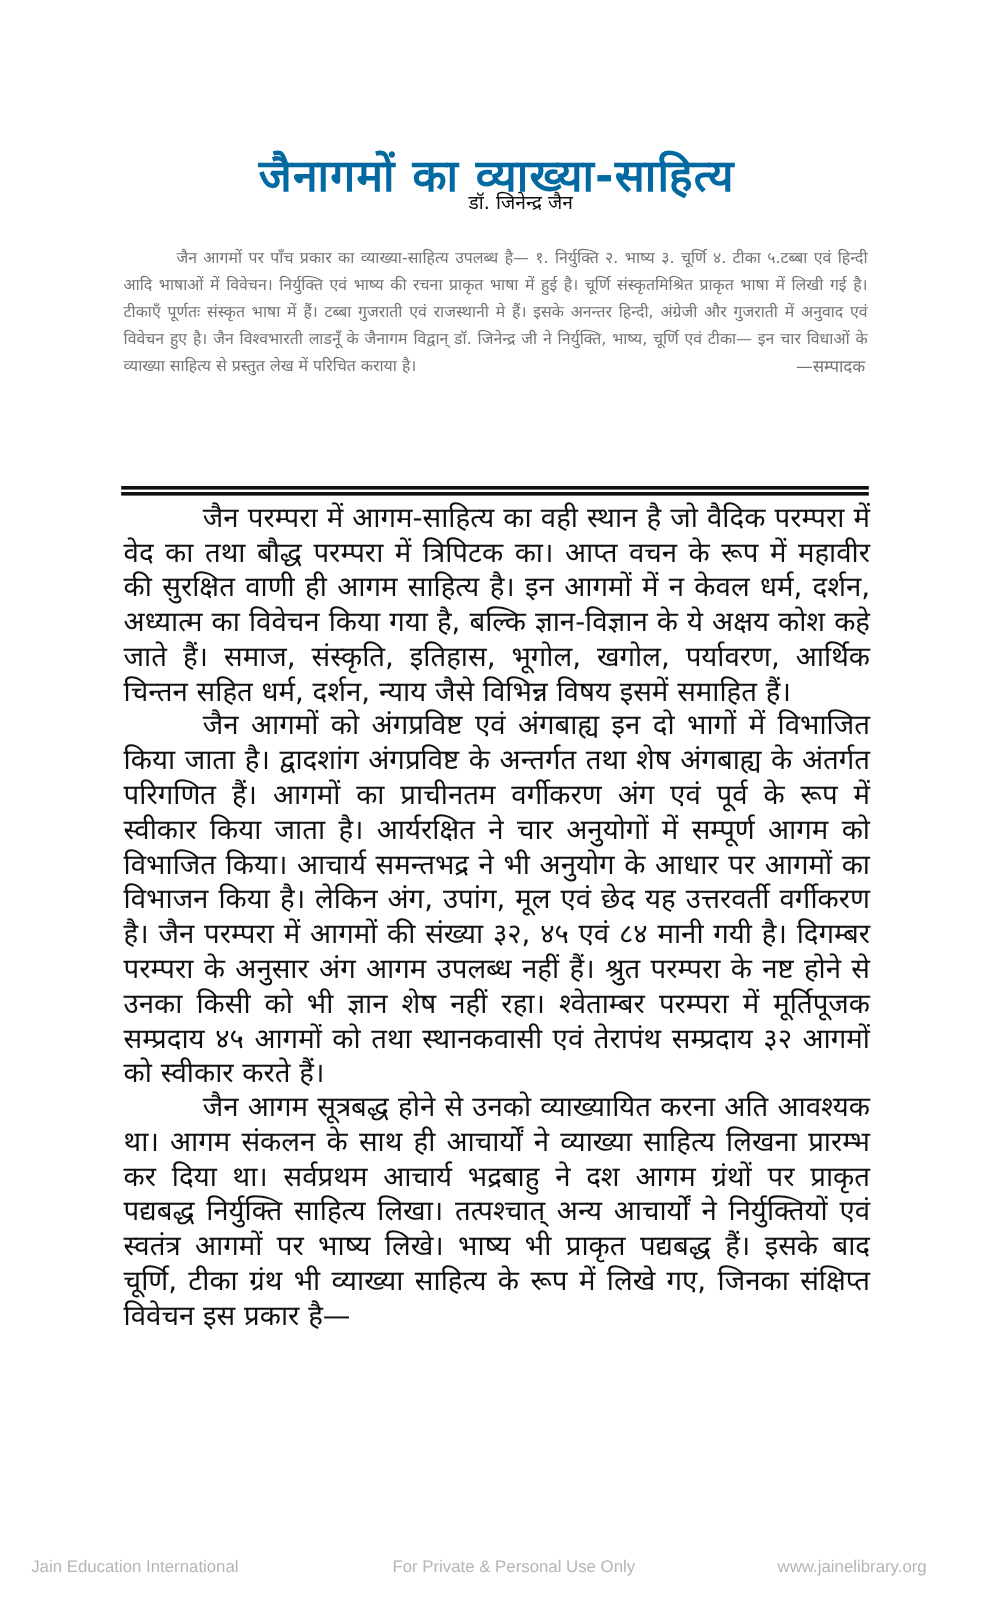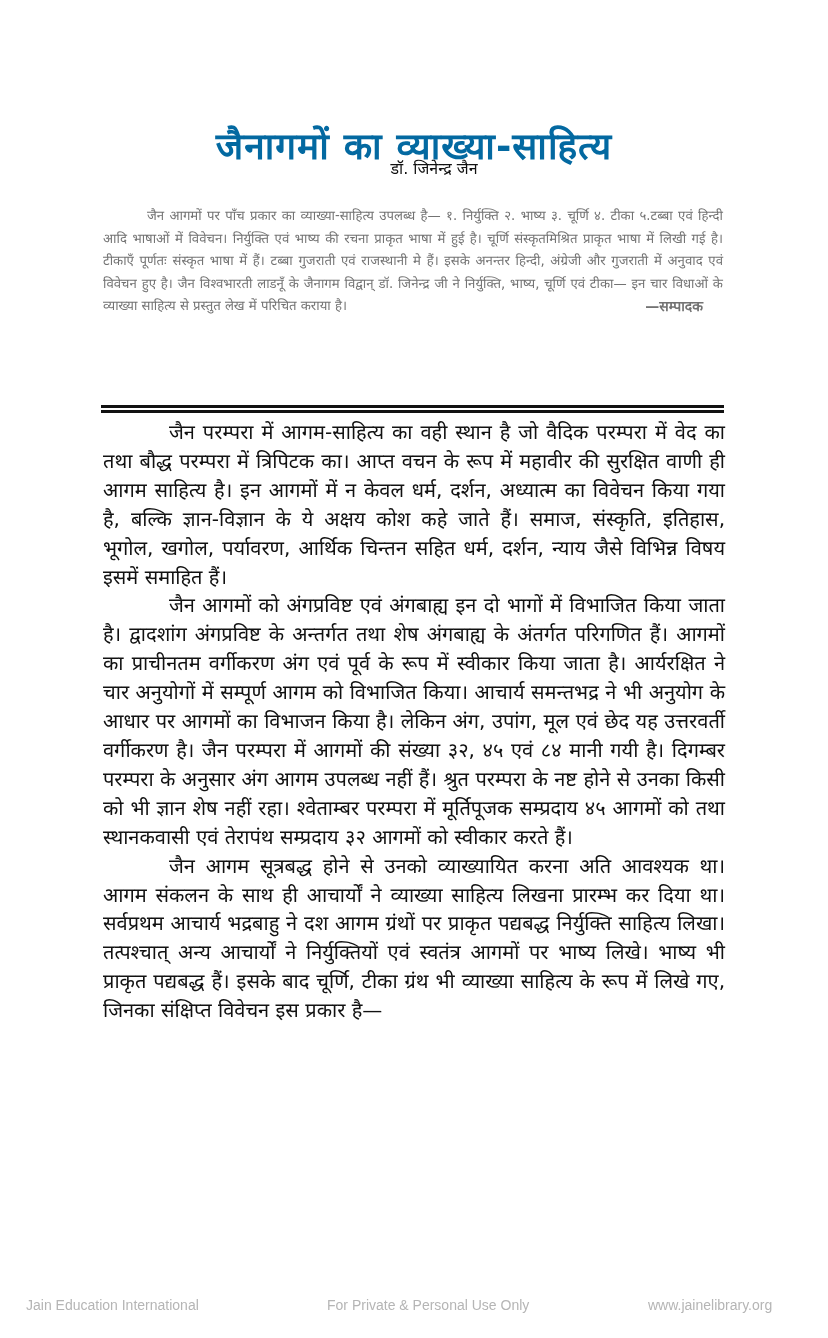--- a/index.html
+++ b/index.html
@@ -54,44 +54,44 @@
       line-height: 22.5px;
       text-align: justify;
       color: #737373;
     }
     .abstract .indent {
       display: inline-block;
       width: 44px;
     }
     .signature {
       float: right;
-      font-weight: bold;
+      font-weight: normal;
       font-size: 14px;
-      margin-right: 20px;
+      margin-right: 2px;
     }
     .divider {
       position: absolute;
       left: 101px;
       width: 623px;
       background: #111;
     }
     .divider.thin {
       top: 405px;
       height: 3px;
     }
     .divider.thick {
       top: 410px;
       height: 3px;
     }
     .body-text {
       position: absolute;
       left: 103px;
       top: 418px;
       width: 622px;
-      font-size: 20px;
+      font-size: 23px;
       line-height: 28.9px;
       text-align: justify;
       color: #111;
     }
     .body-text p {
       margin: 0;
       text-indent: 66px;
     }
     .footer {
       position: absolute;

